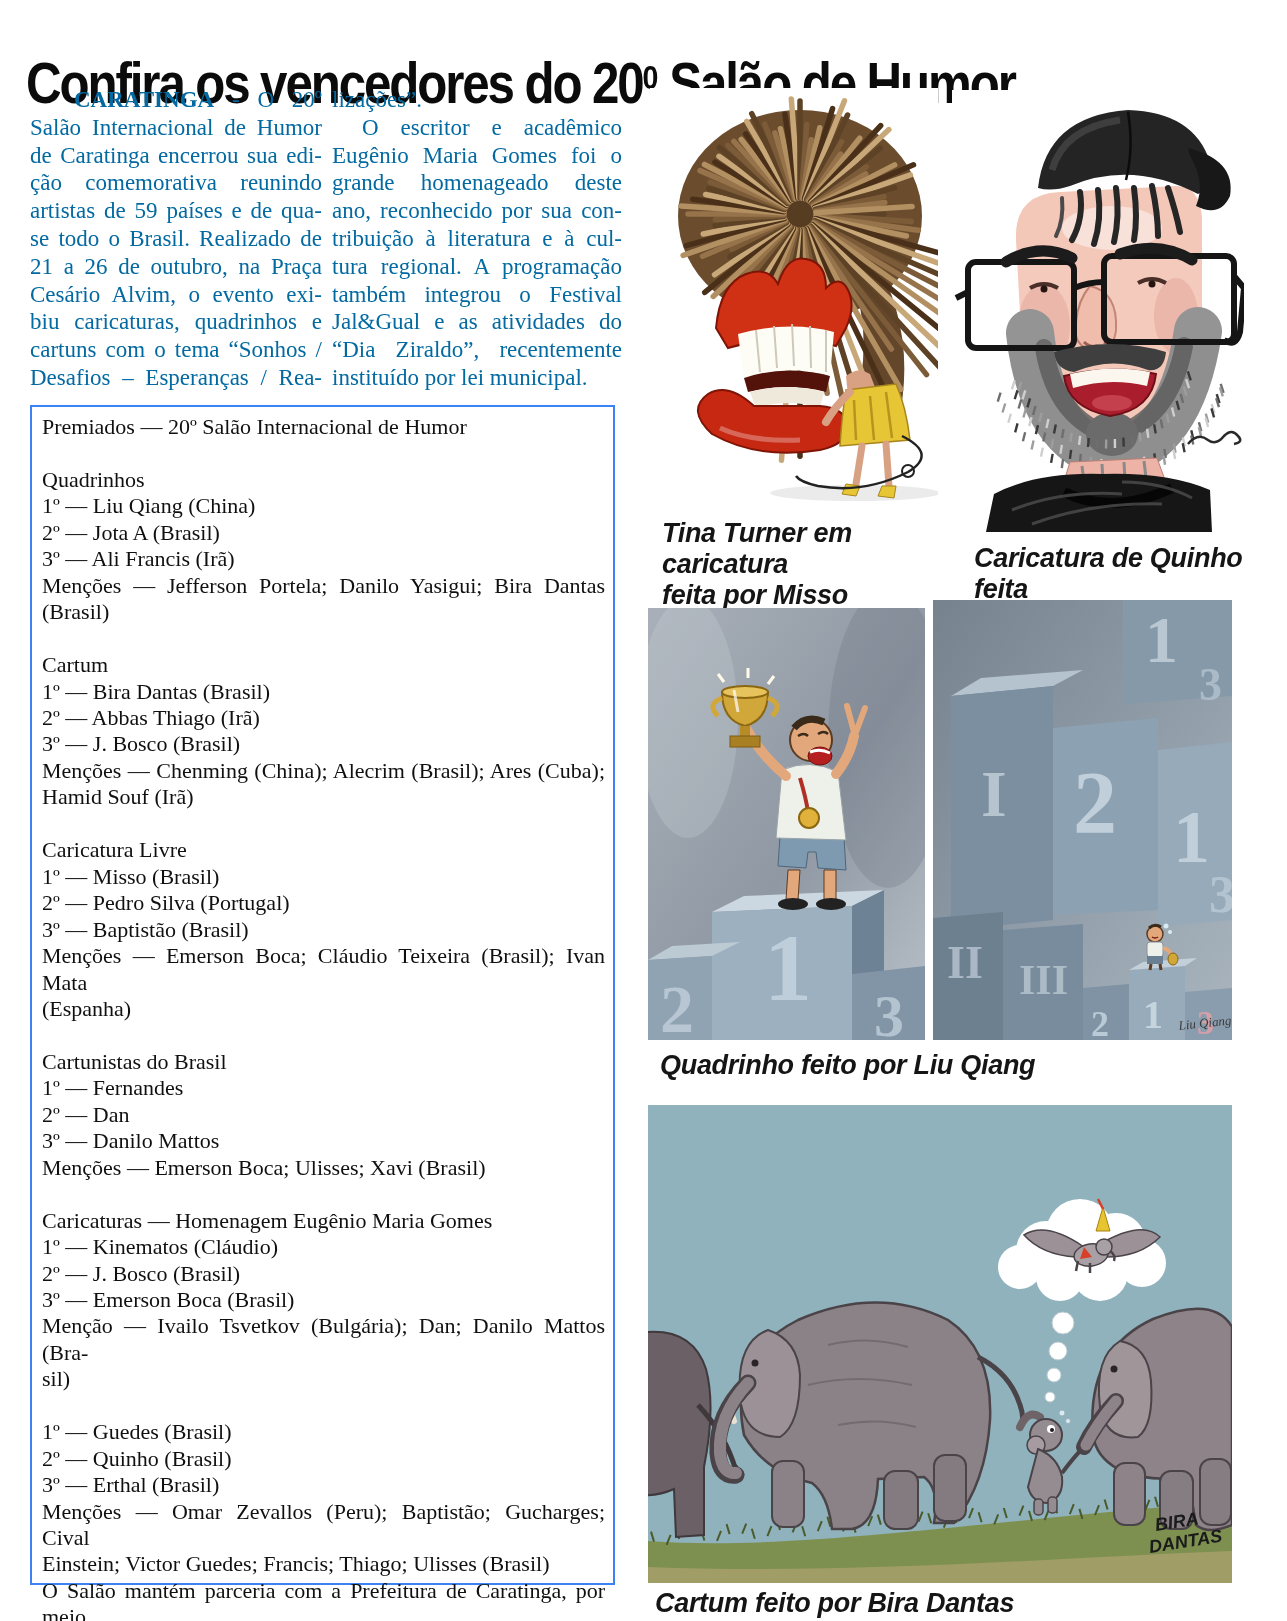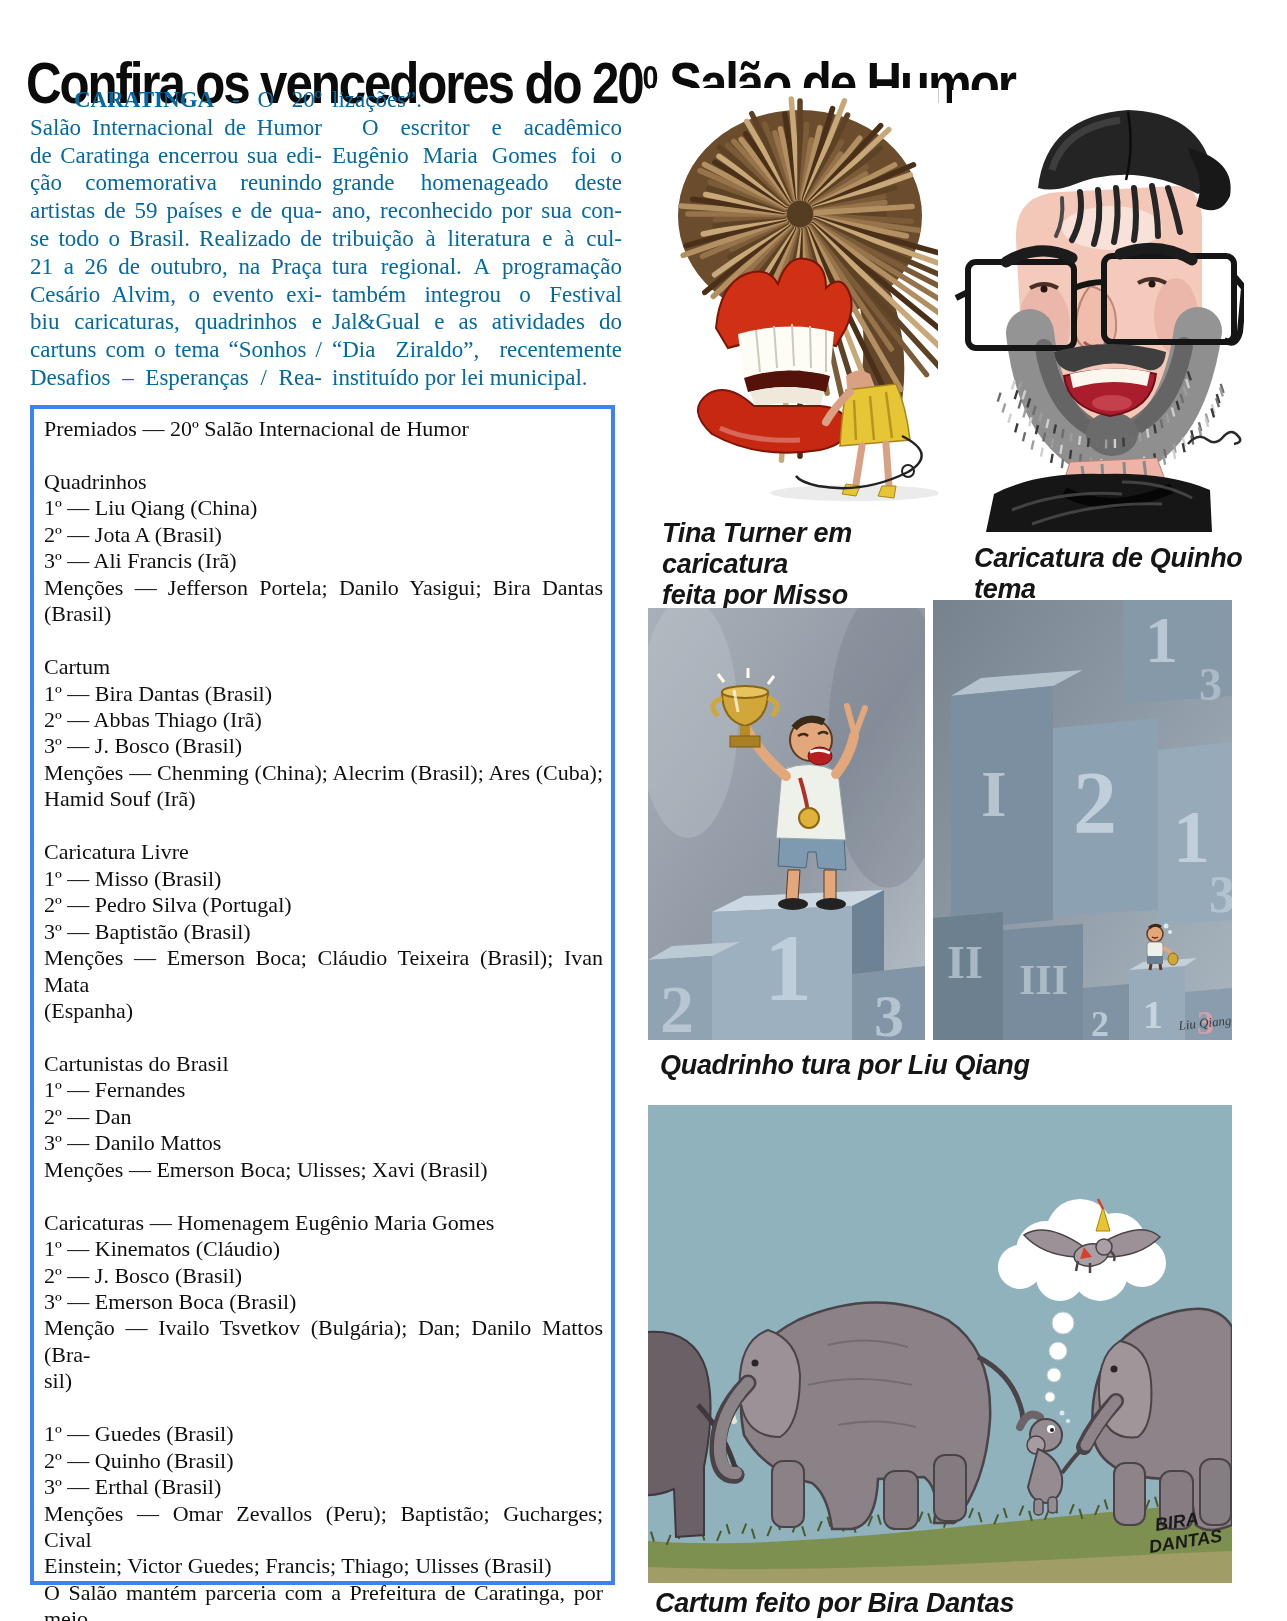--- a/index.html
+++ b/index.html
@@ -8,21 +8,21 @@
   .abs{position:absolute}
   #headline{left:26px;top:10px;white-space:nowrap;
     font-family:"Liberation Sans",sans-serif;font-weight:800;font-size:58px;letter-spacing:-2.5px;
     color:#0b0b0b;transform:scaleX(.85);transform-origin:left top}
   #headline sup{font-size:.58em;vertical-align:14px;letter-spacing:-1px}
   .newscol .tline{font-size:23px;line-height:27.8px;color:#0369a1}
   #col1{left:30px;top:86px;width:292px}
   #col2{left:332px;top:86px;width:290px}
   .tline{white-space:normal}
   .tline.just{text-align:justify;text-align-last:justify}
-  #winners-box{left:30px;top:405px;width:585px;height:1180px;border:4px solid #3b82f6;
+  #winners-box{left:30px;top:405px;width:585px;height:1180px;border:2px solid #3b82f6;
     box-sizing:border-box;padding:7px 8px 0 10px;background:#fff}
   #winners-box .tline{font-size:22px;line-height:26.45px;color:#101010}
   .caption{font-family:"Liberation Sans",sans-serif;font-style:italic;font-weight:700;
     font-size:27px;line-height:31px;color:#151515;letter-spacing:-.3px}
   .figframe{background:#fff}
   svg text.numeral{font-family:"Liberation Serif",serif;font-weight:700}
 </style>
 </head>
 <body>
 
@@ -367,21 +367,21 @@
     <path d="M130,376 L132,392 M150,374 L151,392 M172,372 L173,390 M192,371 L194,388" stroke="#8a8a8a" stroke-width="3" fill="none"></path>
   </g>
   <g>
     <path d="M34,442 L42,404 Q84,382 150,384 Q216,382 258,400 L260,442 Z" fill="#161616"></path>
     <path d="M112,402 Q160,426 220,398" stroke="#060606" stroke-width="10" fill="none"></path>
     <path d="M60,420 Q110,400 170,404 M80,434 Q140,412 210,414 M170,392 Q210,392 240,408" stroke="#4d4d4d" stroke-width="3" fill="none" opacity="0.8"></path>
   </g>
   <path d="M236,354 q10,-12 20,-4 q8,6 16,-4 q8,-8 14,0 q6,6 -4,8" stroke="#2a2a2a" stroke-width="2.5" fill="none"></path>
 </svg>
 <div class="abs caption" style="left:974px;top:543px;width:300px">
-    <div class="tline"><span>Caricatura de Quinho tema</span></div>
+    <div class="tline"><span>Caricatura de Quinho feita</span></div>
     <div class="tline"><span>por Fernandes</span></div>
   </div>
 
 <svg class="abs" style="left:648px;top:608px" width="277" height="432" viewBox="0 0 277 432">
   <defs>
     <linearGradient id="gpa" x1="0" y1="0" x2="1" y2="1">
       <stop offset="0" stop-color="#a9b0b9"></stop>
         <stop offset="0.55" stop-color="#8f98a3"></stop>
         <stop offset="1" stop-color="#b9c1c9"></stop>
     </linearGradient>
@@ -478,21 +478,21 @@
     <rect x="214" y="356" width="16" height="8" fill="#6b7f92"></rect>
     <path d="M218,364 L217,370 M227,364 L228,370" stroke="#5b3b22" stroke-width="3"></path>
     <path d="M230,348 Q238,350 238,356" stroke="#e2a87c" stroke-width="4" fill="none"></path>
     <ellipse cx="240" cy="359" rx="5" ry="6" fill="#d2a73a" stroke="#8a6710"></ellipse>
     <circle cx="233" cy="326" r="2.5" fill="#d7ecf2"></circle>
     <circle cx="237" cy="332" r="2" fill="#d7ecf2"></circle>
   </g>
   <text x="246" y="430" font-size="13" font-style="italic" fill="#3a3a3a" transform="rotate(-6 246 430)" font-family="Liberation Serif, serif">Liu Qiang</text>
 </svg>
 <div class="abs caption" style="left:660px;top:1050px;width:560px">
-    <div class="tline"><span>Quadrinho tura por Liu Qiang</span></div>
+    <div class="tline"><span>Quadrinho feito por Liu Qiang</span></div>
   </div>
 
 <svg class="abs" style="left:648px;top:1105px" width="584" height="478" viewBox="0 0 584 478">
   <rect x="0" y="0" width="584" height="478" fill="#8fb2bd"></rect>
   <path d="M0,436 C140,446 300,420 584,396 L584,478 L0,478 Z" fill="#7e9050"></path>
   <path d="M0,462 C200,470 420,452 584,446 L584,478 L0,478 Z" fill="#a9a06b" opacity="0.8"></path>
   <g>
       <line x1="6" y1="436.628" x2="3" y2="426.628" stroke="#4b5a2a" stroke-width="2"></line>
       <line x1="18.6" y1="439.8134592418098" x2="22.6" y2="429.8134592418098" stroke="#4b5a2a" stroke-width="2"></line>
       <line x1="31.2" y1="434.0434355918927" x2="28.2" y2="424.0434355918927" stroke="#4b5a2a" stroke-width="2"></line>

